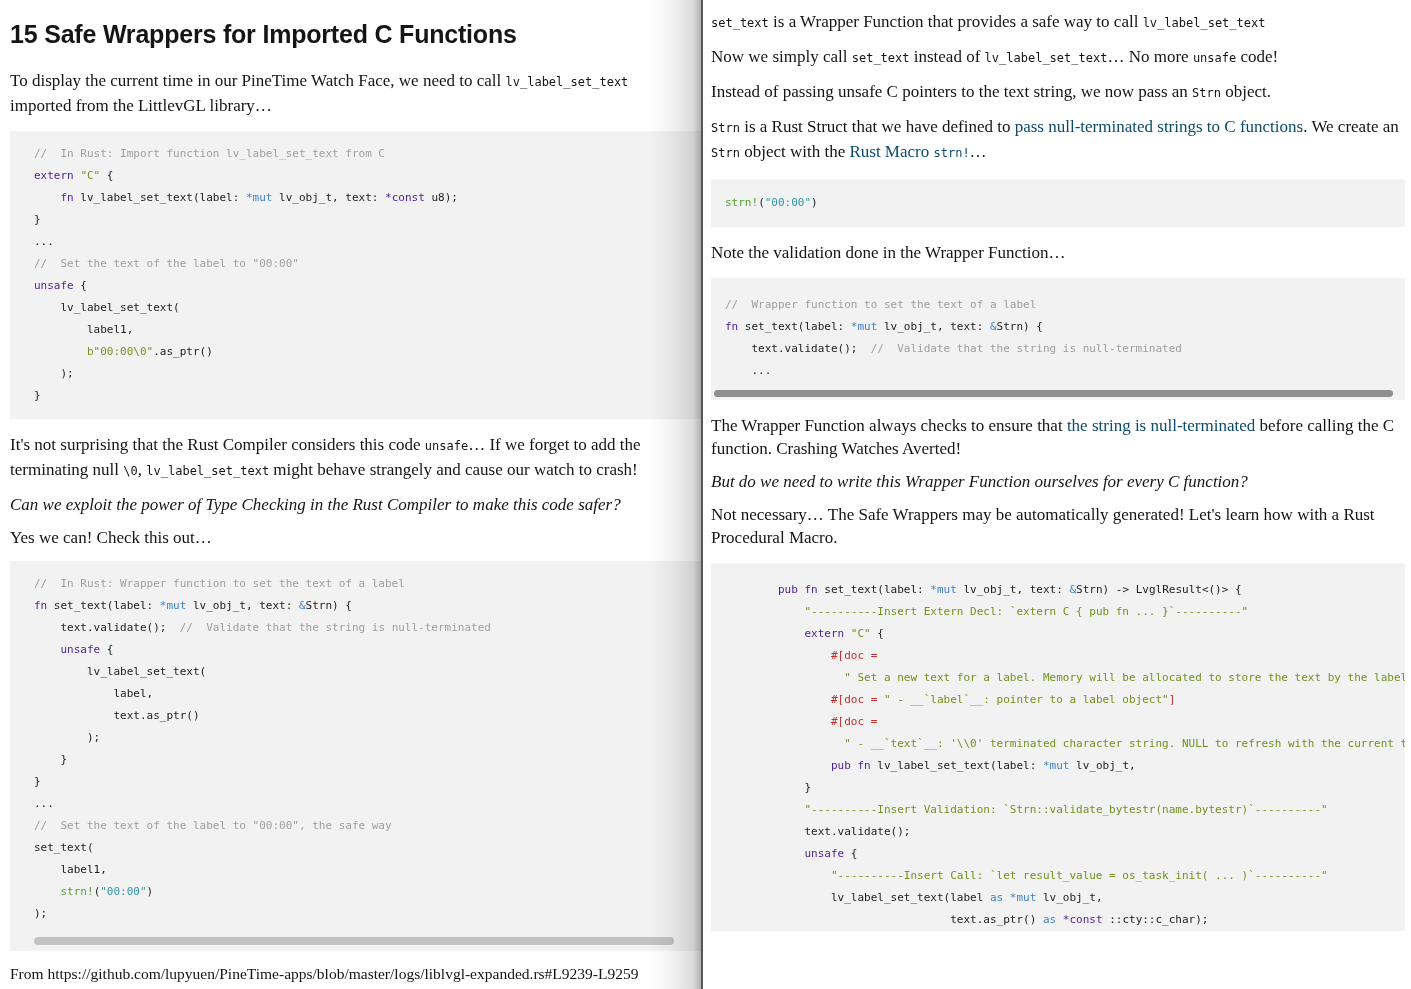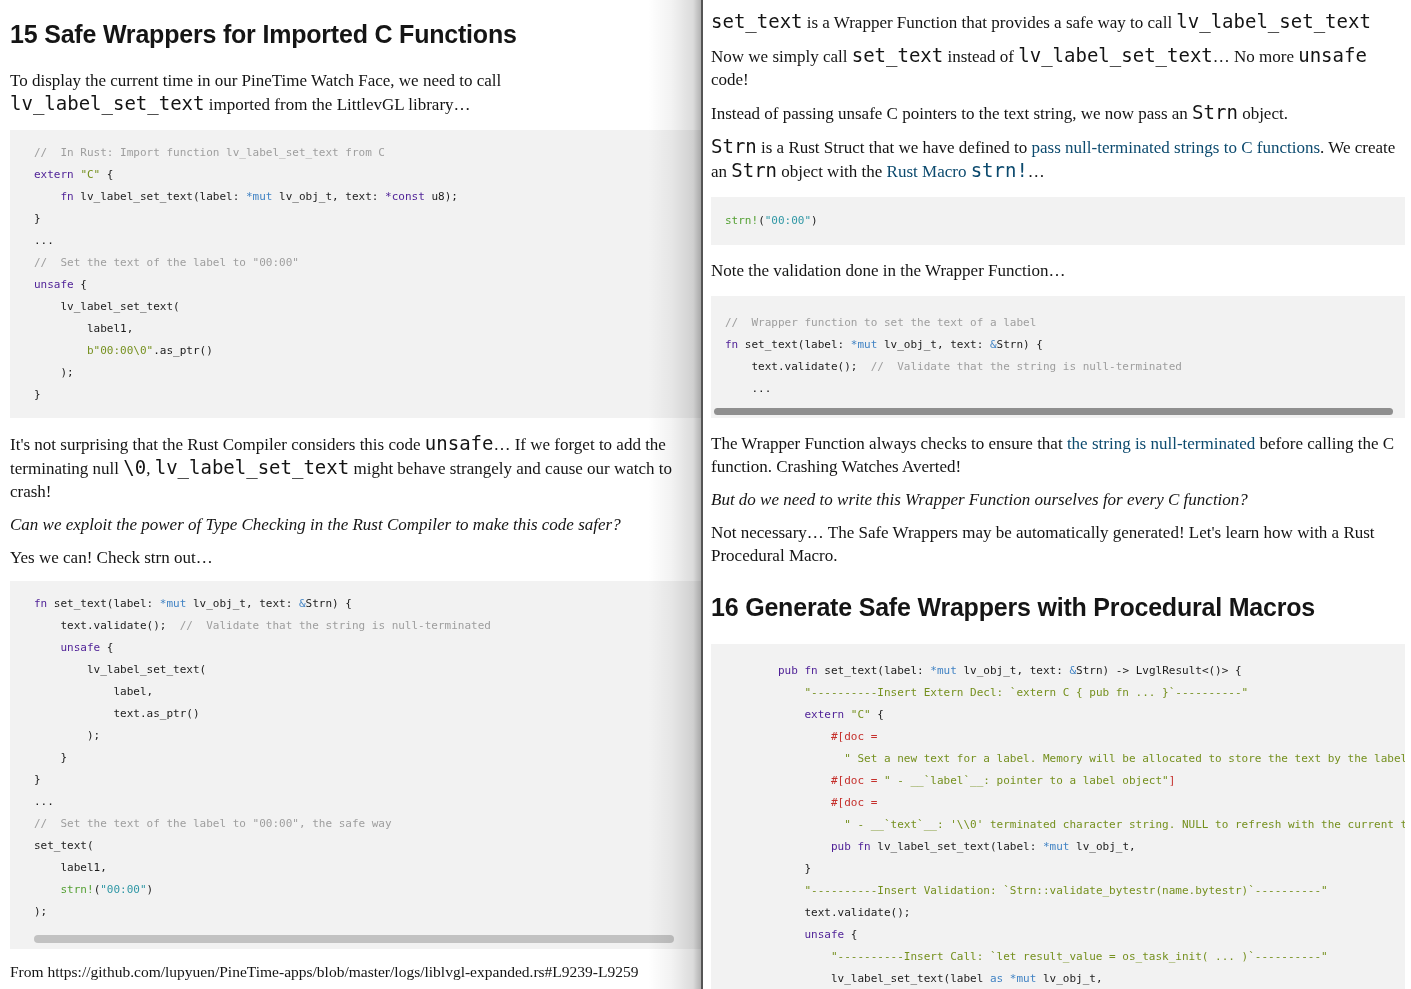--- a/index.html
+++ b/index.html
@@ -15,21 +15,21 @@
     font-family:"Liberation Sans",sans-serif;
     font-size:25px;font-weight:700;color:#151515;
     margin:12px 0 20px;letter-spacing:-0.2px;
   }
   .colR h2{margin:26px 0 22px;}
   .para{font-size:17px;line-height:23px;margin:10px 0;}
   .colL .para{max-width:668px;}
   .colR .para{max-width:688px;}
   .para.first{margin-top:2px;}
   .para.em{font-style:italic;}
-  .ic{font-family:"DejaVu Sans Mono",monospace;font-size:19px;}
+  .ic{font-family:"DejaVu Sans Mono",monospace;font-size:12px;}
   a.lk{color:#0c4a6e;text-decoration:none;cursor:pointer;}
   .code{
     background:#f2f2f2;position:relative;margin:14px 0;
     font-family:"DejaVu Sans Mono",monospace;font-size:11px;line-height:22px;color:#1b1b1b;
     overflow:hidden;
   }
   .cbL{padding:12px 24px;}
   .cb2{margin:12px 0;padding-bottom:26px;}
   .cbR{padding:16px 14px;margin-right:6px;}
   .small{padding:13px 14px;}
@@ -69,23 +69,24 @@
       <div class="cl"><span class="tok-c">//  Set the text of the label to "00:00"</span></div>
       <div class="cl"><span class="tok-k">unsafe</span><span class="tok-p"> {</span></div>
       <div class="cl"><span class="tok-p">    lv_label_set_text(</span></div>
       <div class="cl"><span class="tok-p">        label1,</span></div>
       <div class="cl"><span class="tok-p">        </span><span class="tok-s">b"00:00\0"</span><span class="tok-p">.as_ptr()</span></div>
       <div class="cl"><span class="tok-p">    );</span></div>
       <div class="cl"><span class="tok-p">}</span></div>
     </div>
   <p class="para"><span class="tx">It's not surprising that the Rust Compiler considers this code </span><span class="ic">unsafe</span><span class="tx">… If we forget to add the terminating null </span><span class="ic">\0</span><span class="tx">, </span><span class="ic">lv_label_set_text</span><span class="tx"> might behave strangely and cause our watch to crash!</span></p>
   <p class="para em"><span class="tx">Can we exploit the power of Type Checking in the Rust Compiler to make this code safer?</span></p>
-  <p class="para"><span class="tx">Yes we can! Check strn out…</span></p>
+  <p class="para"><span class="tx">Yes we can! Check this out…</span></p>
   <div class="code cbL cb2">
     <div class="hbar light"></div>
+  <div class="cl"><span class="tok-c">//  In Rust: Wrapper function to set the text of a label</span></div>
       <div class="cl"><span class="tok-k">fn</span><span class="tok-p"> set_text(label: </span><span class="tok-b">*mut</span><span class="tok-p"> lv_obj_t, text: </span><span class="tok-b">&amp;</span><span class="tok-p">Strn) {</span></div>
       <div class="cl"><span class="tok-p">    text.validate();  </span><span class="tok-c">//  Validate that the string is null-terminated</span></div>
       <div class="cl"><span class="tok-p">    </span><span class="tok-k">unsafe</span><span class="tok-p"> {</span></div>
       <div class="cl"><span class="tok-p">        lv_label_set_text(</span></div>
       <div class="cl"><span class="tok-p">            label,</span></div>
       <div class="cl"><span class="tok-p">            text.as_ptr()</span></div>
       <div class="cl"><span class="tok-p">        );</span></div>
       <div class="cl"><span class="tok-p">    }</span></div>
       <div class="cl"><span class="tok-p">}</span></div>
       <div class="cl"><span class="tok-p">...</span></div>
@@ -113,21 +114,20 @@
   <div class="code cbR wrapperblk">
     <div class="hbar dark"></div>
   <div class="cl"><span class="tok-c">//  Wrapper function to set the text of a label</span></div>
       <div class="cl"><span class="tok-k">fn</span><span class="tok-p"> set_text(label: </span><span class="tok-b">*mut</span><span class="tok-p"> lv_obj_t, text: </span><span class="tok-b">&amp;</span><span class="tok-p">Strn) {</span></div>
       <div class="cl"><span class="tok-p">    text.validate();  </span><span class="tok-c">//  Validate that the string is null-terminated</span></div>
       <div class="cl"><span class="tok-p">    ...</span></div>
     </div>
   <p class="para"><span class="tx">The Wrapper Function always checks to ensure that </span><a href="#" class="lk">the string is null-terminated</a><span class="tx"> before calling the C function. Crashing Watches Averted!</span></p>
   <p class="para em"><span class="tx">But do we need to write this Wrapper Function ourselves for every C function?</span></p>
   <p class="para"><span class="tx">Not necessary… The Safe Wrappers may be automatically generated! Let's learn how with a Rust Procedural Macro.</span></p>
-  <h2>16 Generate Safe Wrappers with Procedural Macros</h2>
   <div class="code cbR big">
       <div class="cl"><span class="tok-p">        </span><span class="tok-k">pub</span><span class="tok-p"> </span><span class="tok-k">fn</span><span class="tok-p"> set_text(label: </span><span class="tok-b">*mut</span><span class="tok-p"> lv_obj_t, text: </span><span class="tok-b">&amp;</span><span class="tok-p">Strn) -&gt; LvglResult&lt;()&gt; {</span></div>
       <div class="cl"><span class="tok-p">            </span><span class="tok-s">"----------Insert Extern Decl: `extern C { pub fn ... }`----------"</span></div>
       <div class="cl"><span class="tok-p">            </span><span class="tok-k">extern</span><span class="tok-p"> </span><span class="tok-s">"C"</span><span class="tok-p"> {</span></div>
       <div class="cl"><span class="tok-p">                </span><span class="tok-r">#[doc =</span></div>
       <div class="cl"><span class="tok-p">                  </span><span class="tok-s">" Set a new text for a label. Memory will be allocated to store the text by the label."</span></div>
       <div class="cl"><span class="tok-p">                </span><span class="tok-r">#[doc = </span><span class="tok-s">" - __`label`__: pointer to a label object"</span><span class="tok-r">]</span></div>
       <div class="cl"><span class="tok-p">                </span><span class="tok-r">#[doc =</span></div>
       <div class="cl"><span class="tok-p">                  </span><span class="tok-s">" - __`text`__: '\\0' terminated character string. NULL to refresh with the current text."</span></div>
       <div class="cl"><span class="tok-p">                </span><span class="tok-k">pub</span><span class="tok-p"> </span><span class="tok-k">fn</span><span class="tok-p"> lv_label_set_text(label: </span><span class="tok-b">*mut</span><span class="tok-p"> lv_obj_t,</span></div>

